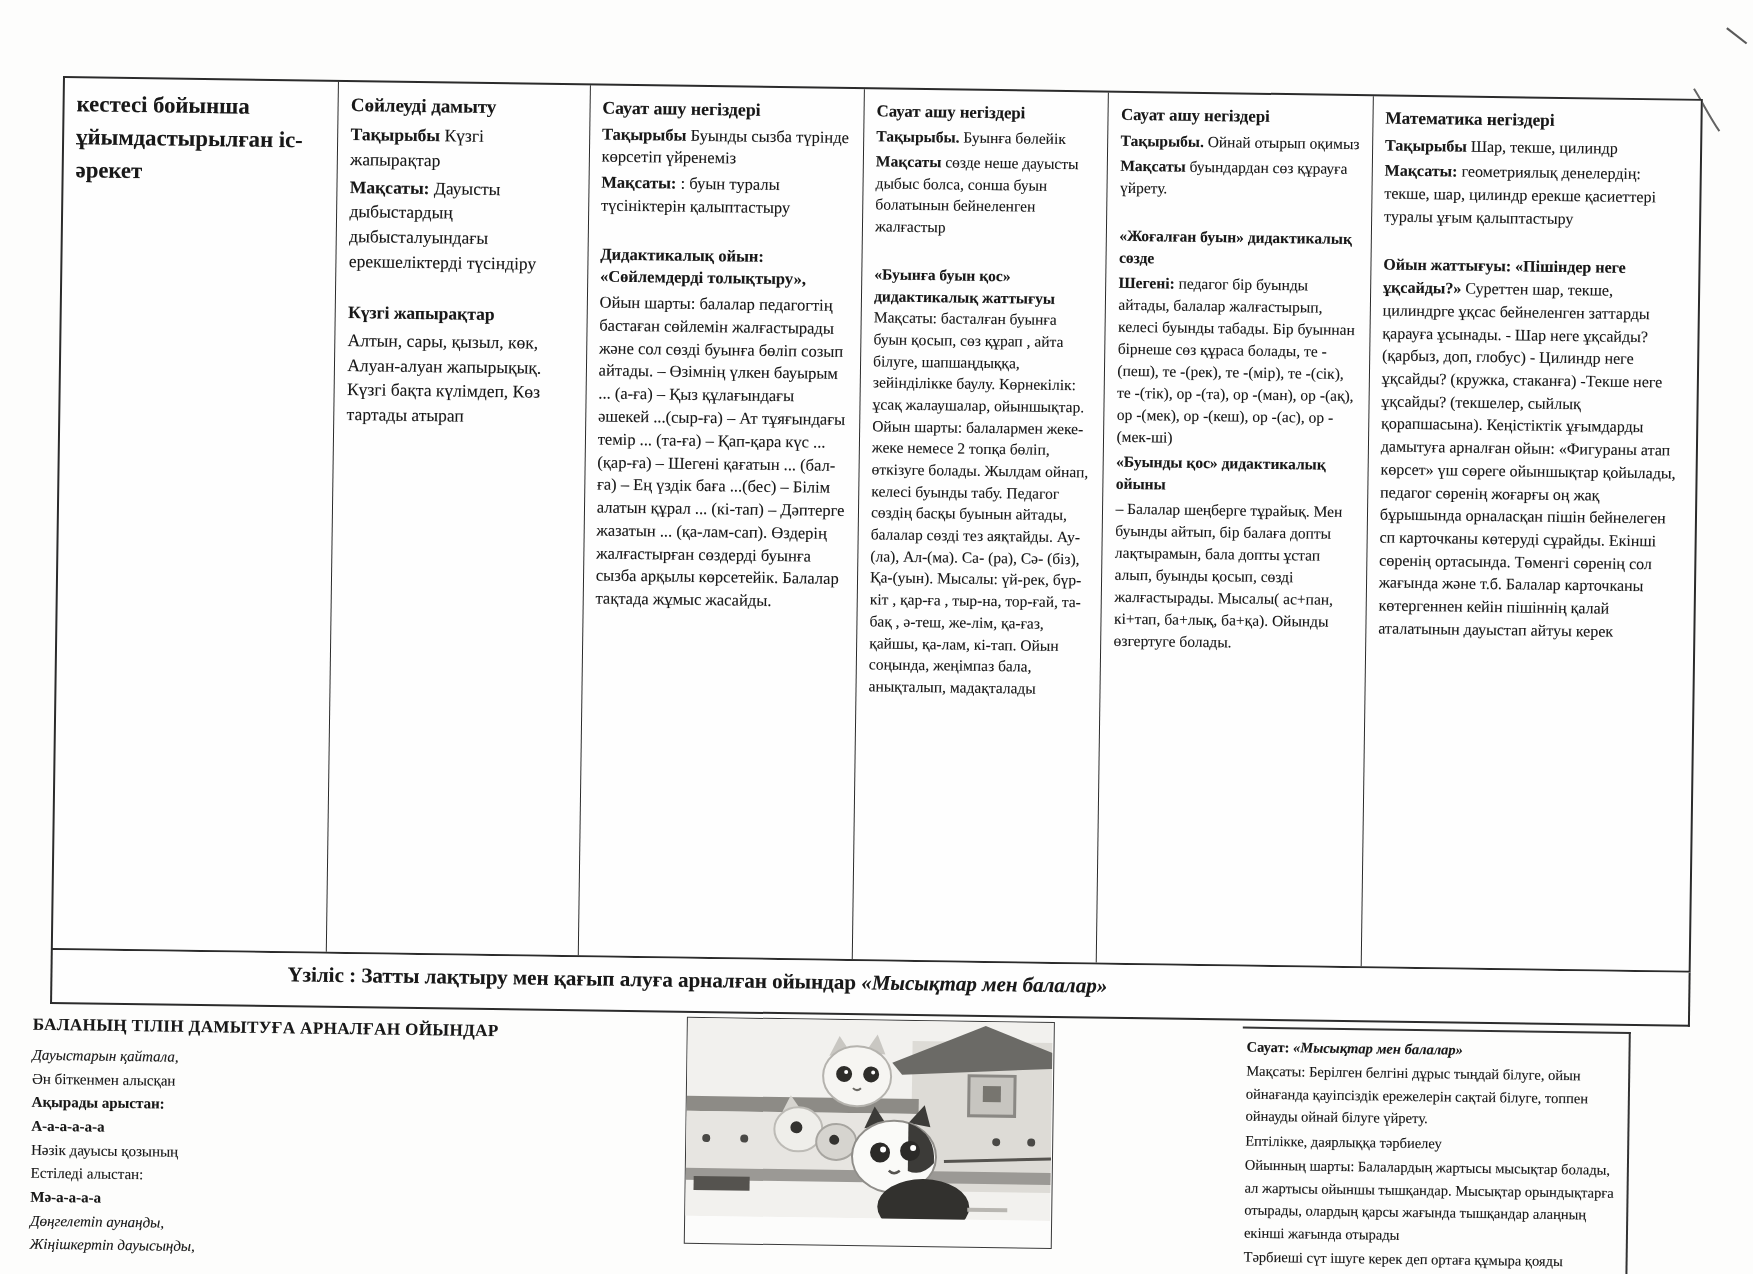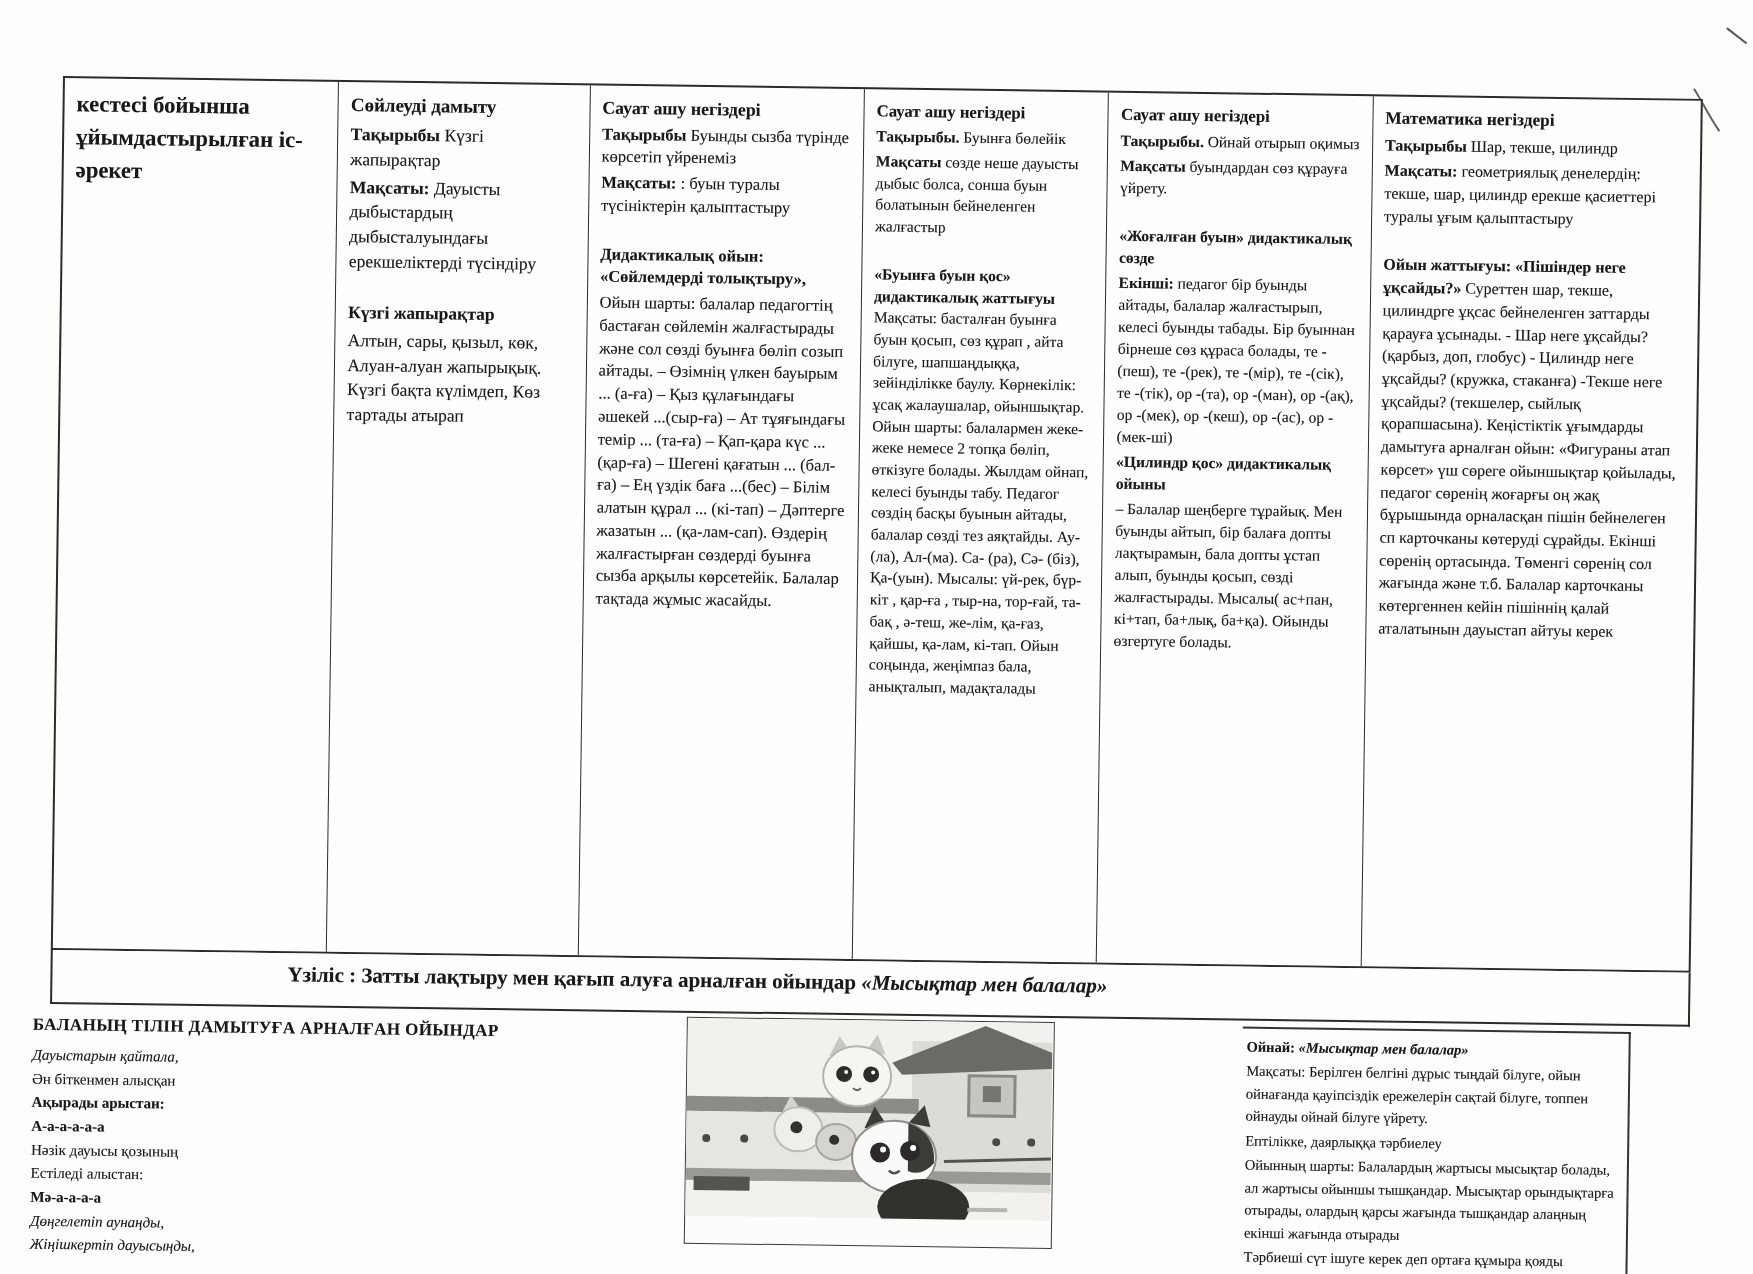--- a/index.html
+++ b/index.html
@@ -96,22 +96,22 @@
         <p class="blk"><span class="b">Сауат ашу негіздері</span></p>
         <p class="blk"><span class="b">Тақырыбы.  </span><span>Буынға бөлейік</span></p>
         <p class="blk"><span class="b">Мақсаты </span><span>сөзде неше дауысты дыбыс болса, сонша буын болатынын бейнеленген жалғастыр</span></p>
         <p class="blk gap"><span class="b">«Буынға буын қос» дидактикалық жаттығуы </span><span>Мақсаты: басталған буынға буын қосып, сөз құрап , айта білуге, шапшаңдыққа, зейінділікке баулу. Көрнекілік: ұсақ жалаушалар, ойыншықтар. Ойын шарты: балалармен жеке-жеке немесе 2 топқа бөліп, өткізуге болады. Жылдам ойнап, келесі буынды табу. Педагог сөздің басқы буынын айтады, балалар сөзді тез аяқтайды. Ау- (ла), Ал-(ма). Са- (ра), Сә- (біз), Қа-(уын). Мысалы: үй-рек, бүр-кіт , қар-ға , тыр-на, тор-ғай, та-бақ , ә-теш, же-лім, қа-ғаз, қайшы, қа-лам, кі-тап. Ойын соңында, жеңімпаз бала, анықталып, мадақталады</span></p>
       </div>
     <div class="col c4">
         <p class="blk"><span class="b">Сауат ашу негіздері</span></p>
         <p class="blk"><span class="b">Тақырыбы.  </span><span>Ойнай отырып оқимыз</span></p>
         <p class="blk"><span class="b">Мақсаты </span><span>буындардан сөз құрауға үйрету.</span></p>
         <p class="blk gap"><span class="b">«Жоғалған буын» дидактикалық сөзде</span></p>
-        <p class="blk"><span class="b">Екінші: </span><span>педагог бір буынды айтады, балалар жалғастырып, келесі буынды табады. Бір буыннан бірнеше сөз құраса болады, те -(пеш), те -(рек), те -(мір), те -(сік), те -(тік), ор -(та), ор -(ман), ор -(ақ), ор -(мек), ор -(кеш), ор -(ас), ор -(мек-ші)</span></p>
-        <p class="blk"><span class="b">«Цилиндр қос» дидактикалық ойыны</span></p>
+        <p class="blk"><span class="b">Шегені: </span><span>педагог бір буынды айтады, балалар жалғастырып, келесі буынды табады. Бір буыннан бірнеше сөз құраса болады, те -(пеш), те -(рек), те -(мір), те -(сік), те -(тік), ор -(та), ор -(ман), ор -(ақ), ор -(мек), ор -(кеш), ор -(ас), ор -(мек-ші)</span></p>
+        <p class="blk"><span class="b">«Буынды қос» дидактикалық ойыны</span></p>
         <p class="blk"><span>– Балалар шеңберге тұрайық. Мен буынды айтып, бір балаға допты лақтырамын, бала допты ұстап алып, буынды қосып, сөзді жалғастырады. Мысалы( ас+пан, кі+тап, ба+лық, ба+қа). Ойынды өзгертуге болады.</span></p>
       </div>
     <div class="col c5">
         <p class="blk"><span class="b">Математика негіздері</span></p>
         <p class="blk"><span class="b">Тақырыбы  </span><span>Шар, текше, цилиндр</span></p>
         <p class="blk"><span class="b">Мақсаты: </span><span>геометриялық денелердің: текше, шар, цилиндр ерекше қасиеттері туралы ұғым қалыптастыру</span></p>
         <p class="blk gap"><span class="b">Ойын жаттығуы: «Пішіндер неге ұқсайды?» </span><span>Суреттен шар, текше, цилиндрге ұқсас бейнеленген заттарды қарауға ұсынады. - Шар неге ұқсайды? (қарбыз, доп, глобус) - Цилиндр неге ұқсайды? (кружка, стаканға) -Текше неге ұқсайды? (текшелер, сыйлық қорапшасына). Кеңістіктік ұғымдарды дамытуға арналған ойын: «Фигураны атап көрсет» үш сөреге ойыншықтар қойылады, педагог сөренің жоғарғы оң жақ бұрышында орналасқан пішін бейнелеген сп карточканы көтеруді сұрайды. Екінші сөренің ортасында. Төменгі сөренің сол жағында және т.б. Балалар карточканы көтергеннен кейін пішіннің қалай аталатынын дауыстап айтуы керек</span></p>
       </div>
   </div>
 
@@ -172,20 +172,20 @@
       <circle cx="197" cy="129" r="3" fill="#fff"></circle>
       <circle cx="227" cy="127" r="3" fill="#fff"></circle>
       <path d="M203,150 Q208,155 214,150" stroke="#55534f" stroke-width="2.5" fill="none"></path>
       <ellipse cx="238" cy="186" rx="46" ry="28" fill="#32312e"></ellipse>
       <line x1="258" y1="140" x2="365" y2="136" stroke="#55534f" stroke-width="3"></line>
       <rect x="282" y="186" width="40" height="4" fill="#b8b6b1"></rect>
     </svg>
   </div>
 
   <div class="bottom-right">
-      <p class="blk"><span class="b">Ойнай: </span><span class="b i">«Мысықтар мен балалар»</span></p>
+      <p class="blk"><span class="b">Сауат: </span><span class="b i">«Мысықтар мен балалар»</span></p>
       <p class="blk"><span>Мақсаты: Берілген белгіні дұрыс тыңдай білуге, ойын ойнағанда қауіпсіздік ережелерін сақтай білуге, топпен ойнауды ойнай білуге үйрету.</span></p>
       <p class="blk"><span>Ептілікке, даярлыққа тәрбиелеу</span></p>
       <p class="blk"><span>Ойынның шарты: Балалардың жартысы мысықтар болады, ал жартысы ойыншы тышқандар. Мысықтар орындықтарға отырады, олардың қарсы жағында тышқандар алаңның екінші жағында отырады</span></p>
       <p class="blk"><span>Тәрбиеші сүт ішуге керек деп ортаға құмыра қояды</span></p>
     </div>
 
 </div>
 
 </body></html>

